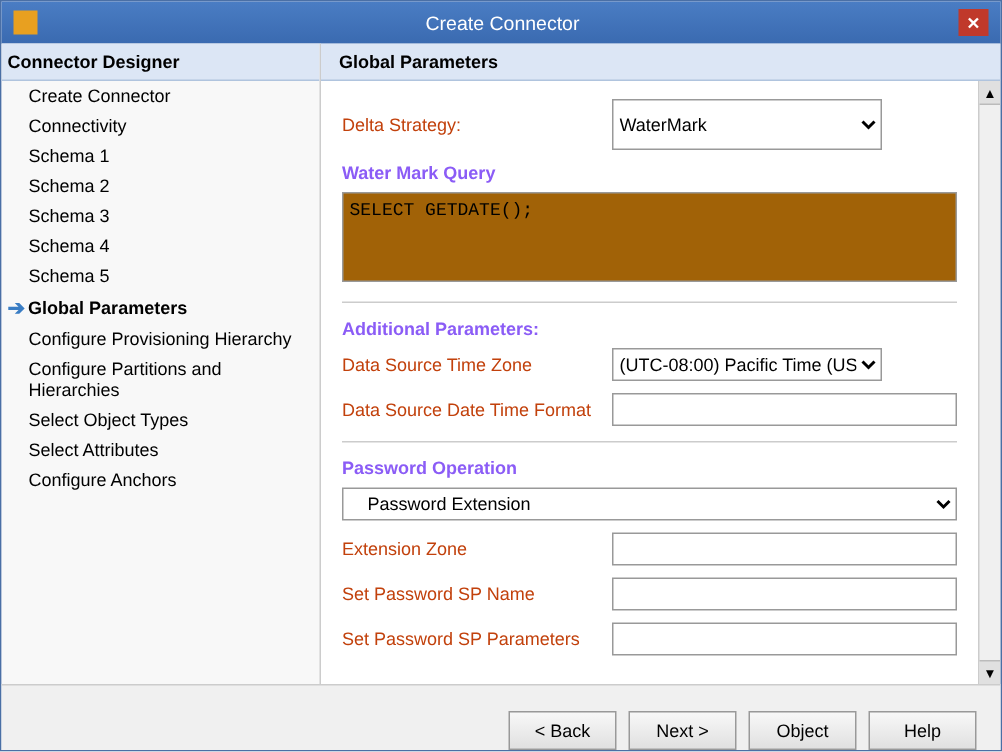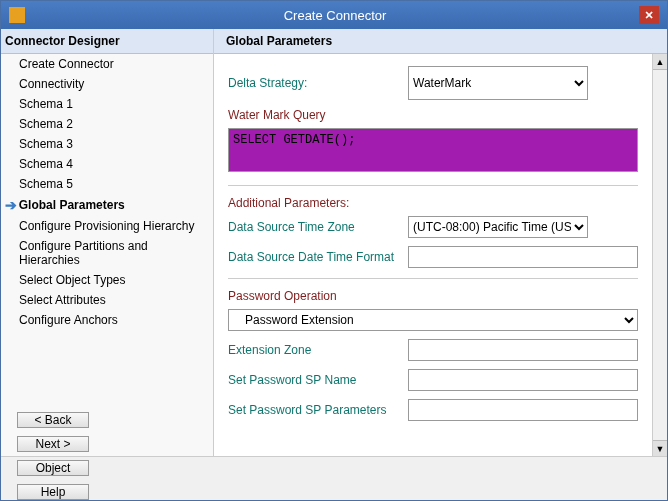--- a/index.html
+++ b/index.html
@@ -108,34 +108,34 @@
       font-weight: bold;
       font-size: 12px;
       border-bottom: 1px solid #b0c4de;
     }
     .main-content {
       flex: 1;
       overflow-y: auto;
       padding: 12px 14px;
     }
     .section-label {
-      font-weight: normal;
+      font-weight: bold;
       font-size: 12px;
       margin-bottom: 6px;
-      color: #7f1d1d;
+      color: #8b5cf6;
     }
     .form-row {
       display: flex;
       align-items: center;
       margin-bottom: 8px;
     }
     .form-label {
       width: 180px;
       font-size: 12px;
-      color: #0f766e;
+      color: #c2410c;
       flex-shrink: 0;
     }
     .form-input {
       flex: 1;
       height: 22px;
       border: 1px solid #999;
       font-size: 12px;
       padding: 2px 4px;
       background: #fff;
     }
@@ -145,44 +145,43 @@
       border: 1px solid #999;
       font-size: 12px;
       background: #fff;
       padding: 1px 12px;
     }
     .textarea-section {
       margin-bottom: 10px;
     }
     .textarea-box {
       width: 100%;
-      height: 44px;
+      height: 60px;
       border: 1px solid #999;
       font-size: 12px;
       padding: 4px;
       resize: none;
-      background: #a21caf;
+      background: #a16207;
       font-family: 'Courier New', monospace;
     }
     .divider {
       height: 1px;
       background: #ccc;
       margin: 10px 0;
     }
     .footer {
       height: 44px;
       background: #f0f0f0;
       border-top: 1px solid #ccc;
       display: flex;
-      align-items: flex-start;
+      align-items: flex-end;
       justify-content: flex-end;
       padding: 0 16px;
       gap: 8px;
       flex-shrink: 0;
-      flex-direction: column;
     }
     .btn {
       height: 26px;
       min-width: 72px;
       border: 1px solid #999;
       background: linear-gradient(to bottom, #f8f8f8, #e0e0e0);
       font-size: 12px;
       cursor: pointer;
       padding: 0 12px;
     }

